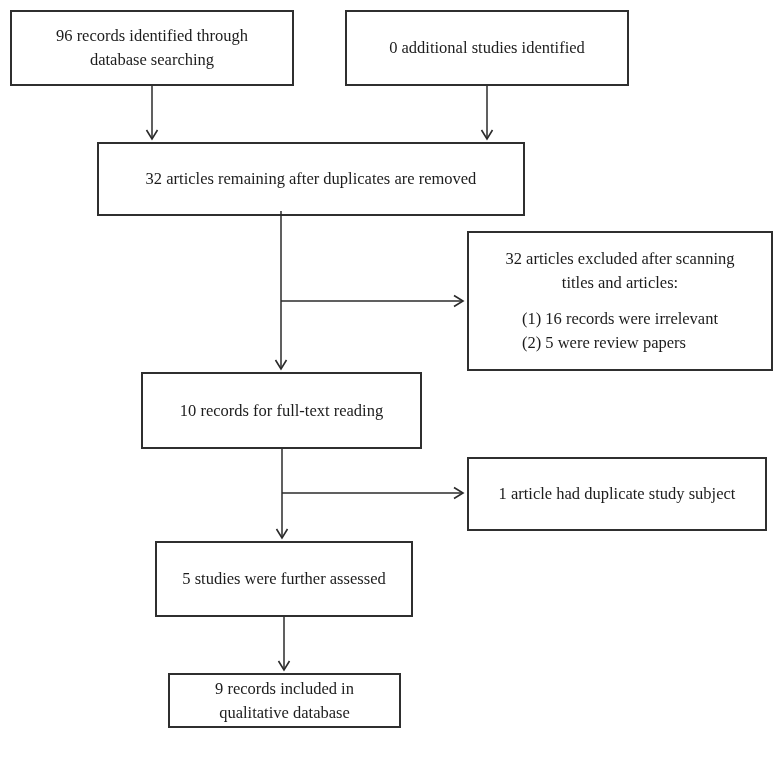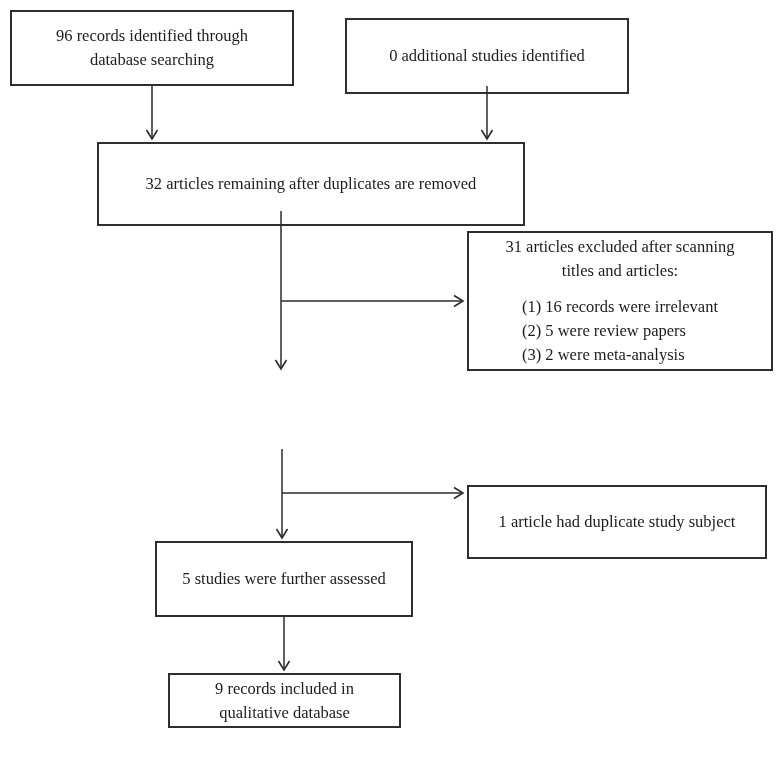--- a/index.html
+++ b/index.html
@@ -32,25 +32,25 @@
     margin-top: 12px;
   }
   .connectors {
     position: absolute;
     left: 0;
     top: 0;
     pointer-events: none;
   }
   
   #box-records-identified   { left: 10px;  top: 10px;  width: 284px; height: 76px; }
-  #box-additional-studies   { left: 345px; top: 10px;  width: 284px; height: 76px; margin-top: 8px; }
-  #box-after-duplicates     { left: 97px;  top: 142px; width: 428px; height: 84px; }
+  #box-additional-studies   { left: 345px; top: 10px;  width: 284px; height: 76px; }
+  #box-after-duplicates     { left: 97px;  top: 142px; width: 428px; height: 74px; }
   #box-excluded-scanning    { left: 467px; top: 231px; width: 306px; height: 140px; }
   #box-full-text            { left: 141px; top: 372px; width: 281px; height: 77px; }
-  #box-duplicate-subject    { left: 467px; top: 457px; width: 300px; height: 74px; margin-top: 28px; }
+  #box-duplicate-subject    { left: 467px; top: 457px; width: 300px; height: 74px; }
   #box-further-assessed     { left: 155px; top: 541px; width: 258px; height: 76px; }
   #box-qualitative          { left: 168px; top: 673px; width: 233px; height: 55px; }
 </style>
 </head>
 <body>
 
 <div class="canvas">
 
   <div class="box" id="box-records-identified">
     <div>96 records identified through</div>
@@ -59,29 +59,31 @@
 
   <div class="box" id="box-additional-studies">
     <div>0 additional studies identified</div>
   </div>
 
   <div class="box" id="box-after-duplicates">
     <div>32 articles remaining after duplicates are removed</div>
   </div>
 
   <div class="box" id="box-excluded-scanning">
-    <div>31 articles excluded after scanning</div>
+    <div>32 articles excluded after scanning</div>
     <div>titles and articles:</div>
     <div class="items">
       <div>(1) 16 records were irrelevant</div>
       <div>(2) 5 were review papers</div>
-      <div>(3) 2 were meta-analysis</div>
     </div>
   </div>
 
+  <div class="box" id="box-full-text">
+    <div>10 records for full-text reading</div>
+  </div>
 
   <div class="box" id="box-duplicate-subject">
     <div>1 article had duplicate study subject</div>
   </div>
 
   <div class="box" id="box-further-assessed">
     <div>5 studies were further assessed</div>
   </div>
 
   <div class="box" id="box-qualitative">

